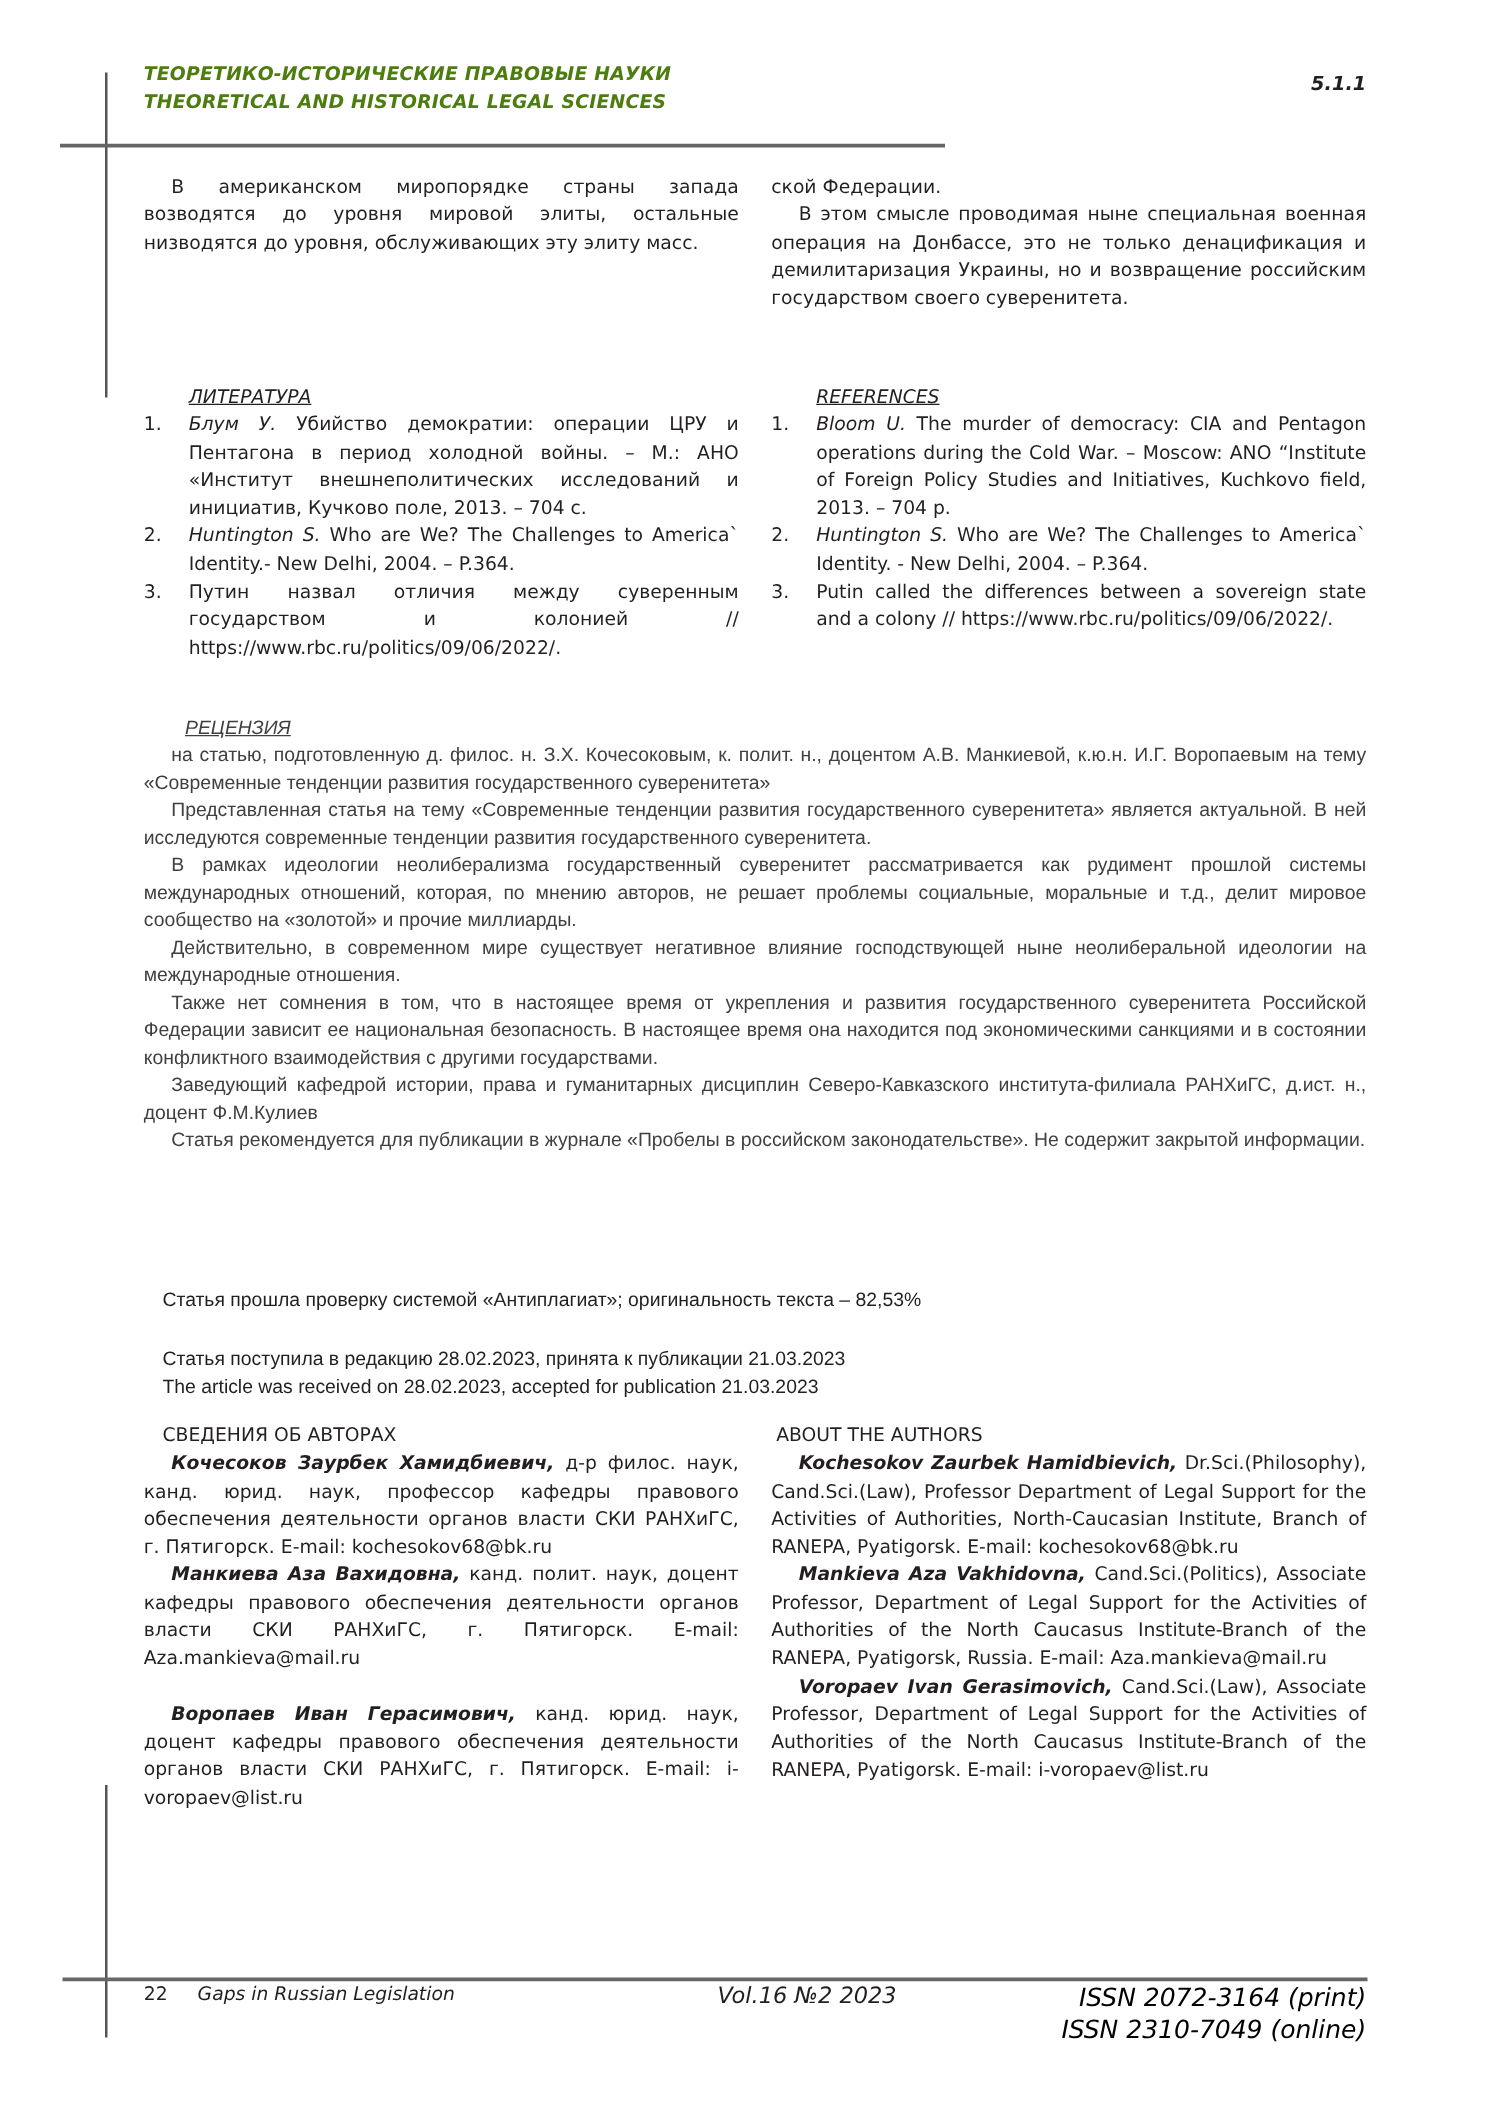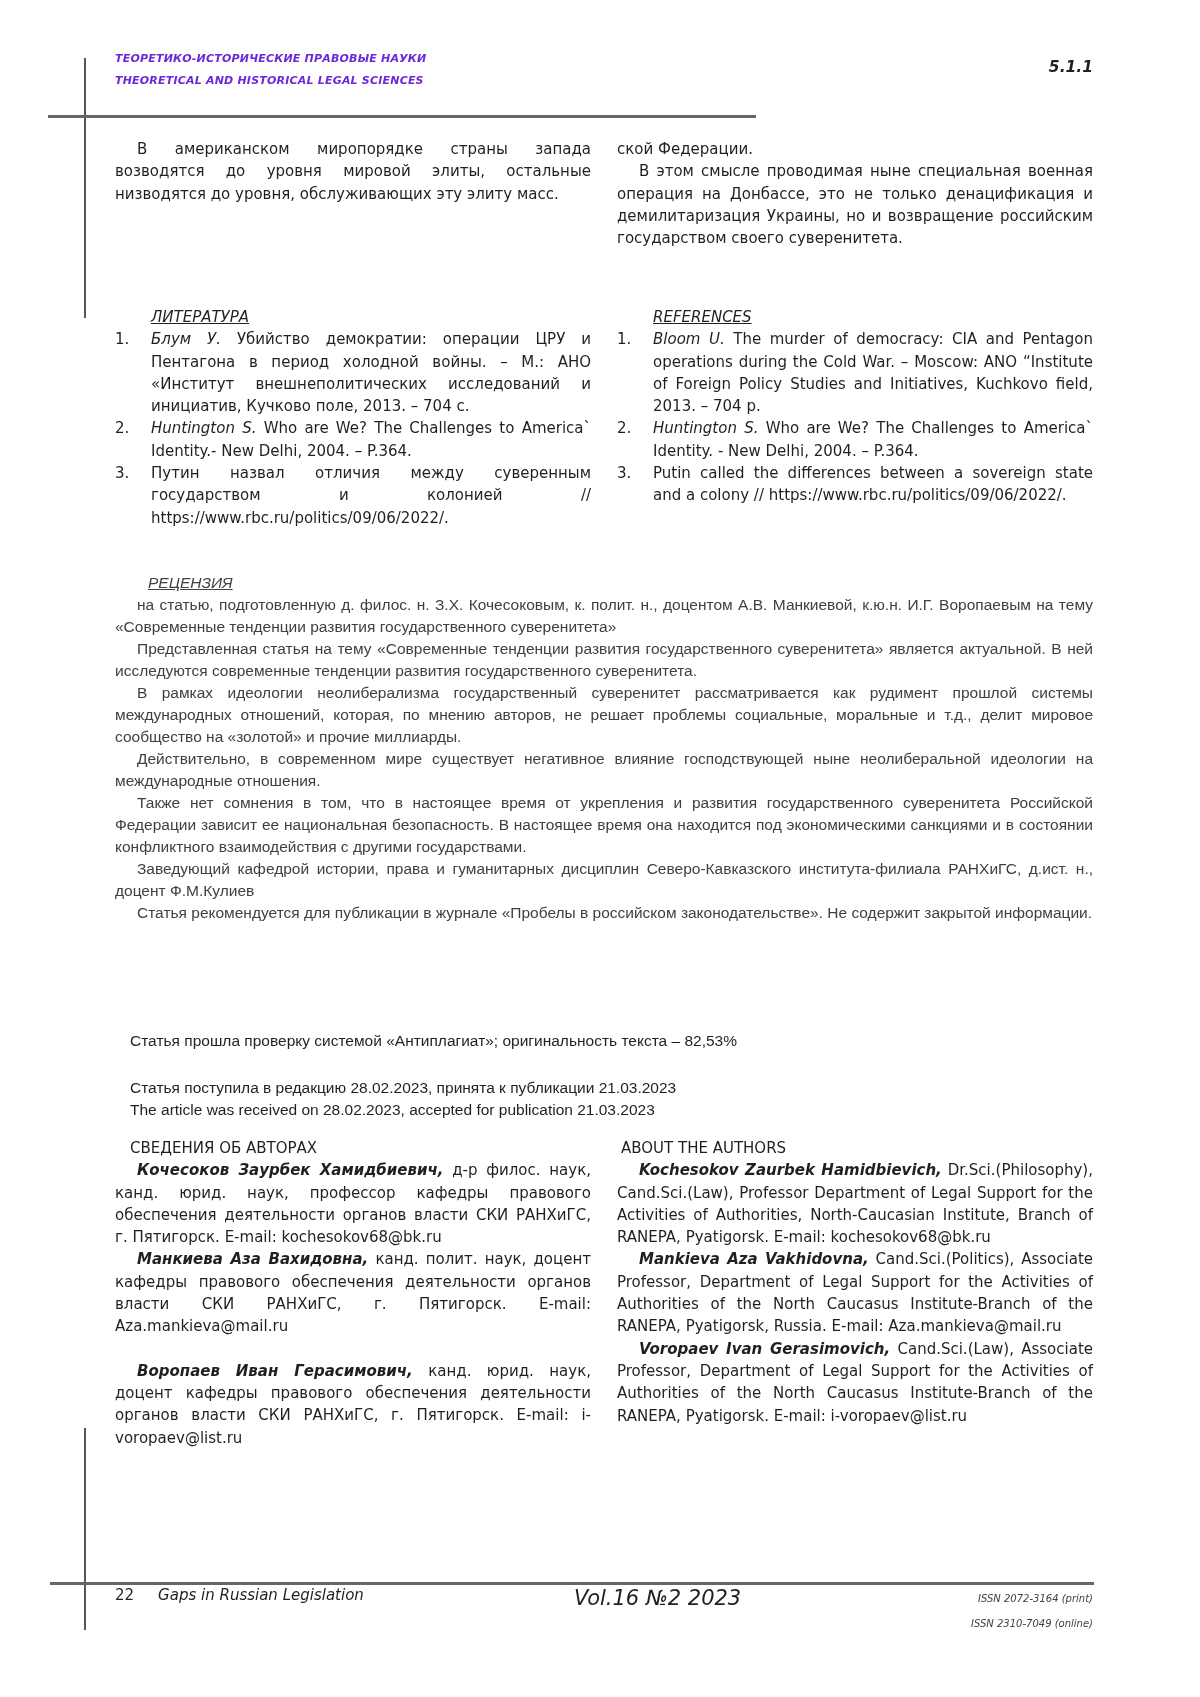--- a/index.html
+++ b/index.html
@@ -7,21 +7,21 @@
     width: 1200px; height: 1697px; position: relative; overflow: hidden;
     font-family: "Liberation Sans", "DejaVu Sans", sans-serif;
     color: #231f20;
   }
   .vline { position: absolute; width: 2px; background: #555555; }
   .hline { position: absolute; height: 3px; background: #666666; }
 
   .header-title {
     position: absolute; left: 115px; top: 48px;
     font-family: "DejaVu Sans", sans-serif; font-style: italic; font-weight: bold;
-    font-size: 11px; line-height: 22px; letter-spacing: 0.2px; color: #6d28d9;
+    font-size: 15px; line-height: 22px; letter-spacing: 0.2px; color: #4d7c0f;
   }
   .header-code {
     position: absolute; right: 107px; top: 58px;
     font-family: "DejaVu Sans", sans-serif; font-style: italic; font-weight: bold;
     font-size: 15.5px; color: #231f20;
   }
 
   .col { position: absolute; font-family: "DejaVu Sans", sans-serif; font-size: 15px; line-height: 22.3px; text-align: justify; }
   .col p { margin: 0; }
   .indent { text-indent: 22px; }
@@ -43,22 +43,22 @@
   .review p { margin: 0; }
   .review .rh { font-style: italic; text-decoration: underline; margin-left: 33px; }
 
   .meta {
     position: absolute; left: 130px;
     font-family: "Liberation Sans", sans-serif; font-size: 15.5px; line-height: 22px; color: #231f20;
   }
 
   .footer-left { position: absolute; left: 115px; top: 1586px; font-family: "DejaVu Sans", sans-serif; font-size: 15px; color: #231f20; }
   .footer-left .journal { font-style: italic; margin-left: 24px; }
-  .footer-mid { position: absolute; left: 574px; top: 1586px; font-family: "DejaVu Sans", sans-serif; font-size: 21px; font-style: italic; color: #231f20; text-align: right; }
-  .footer-right { position: absolute; right: 107px; top: 1586px; text-align: right; font-family: "DejaVu Sans", sans-serif; font-size: 10px; line-height: 25px; font-style: italic; color: #404040; }
+  .footer-mid { position: absolute; left: 574px; top: 1586px; font-family: "DejaVu Sans", sans-serif; font-size: 18px; font-style: italic; color: #231f20; text-align: right; }
+  .footer-right { position: absolute; right: 107px; top: 1586px; text-align: right; font-family: "DejaVu Sans", sans-serif; font-size: 20px; line-height: 25px; font-style: italic; color: #000000; }
 </style>
 </head>
 <body>
 
 <div class="vline" style="left:84px; top:58px; height:260px;"></div>
 <div class="hline" style="left:48px; top:115px; width:708px;"></div>
 <div class="vline" style="left:84px; top:1428px; height:202px;"></div>
 <div class="hline" style="left:50px; top:1582px; width:1044px;"></div>
 
 <div class="header-title">

